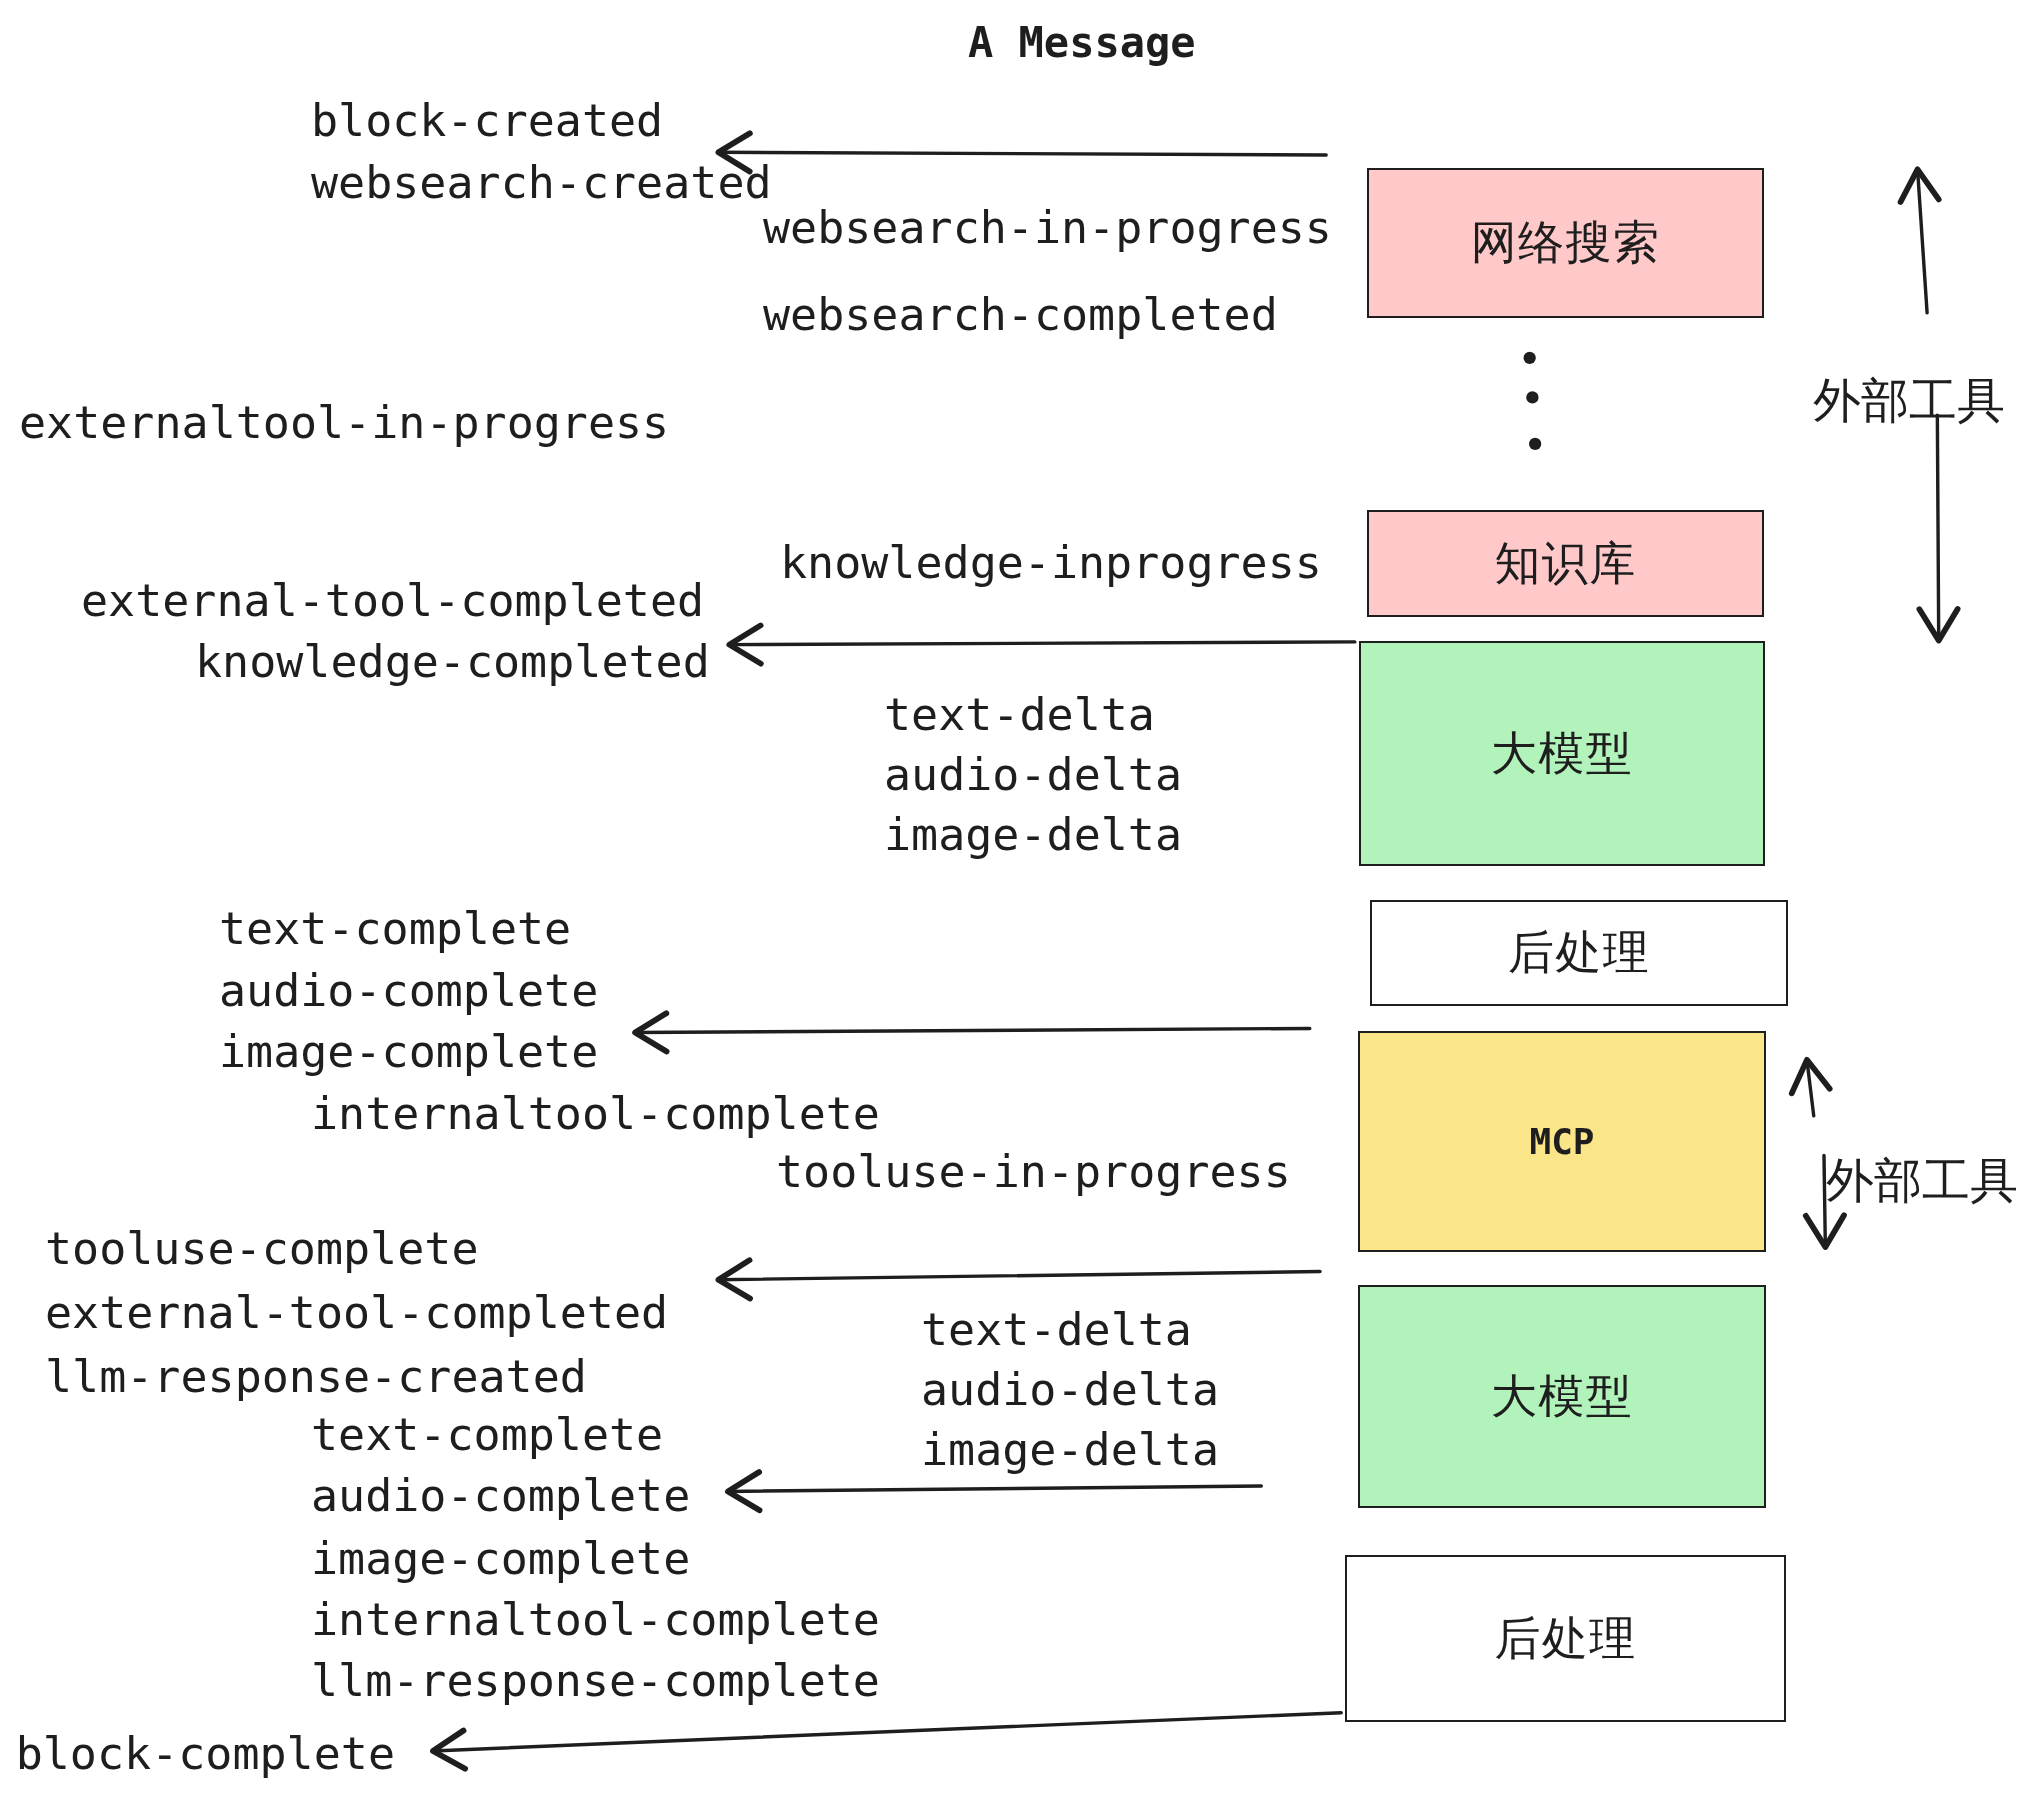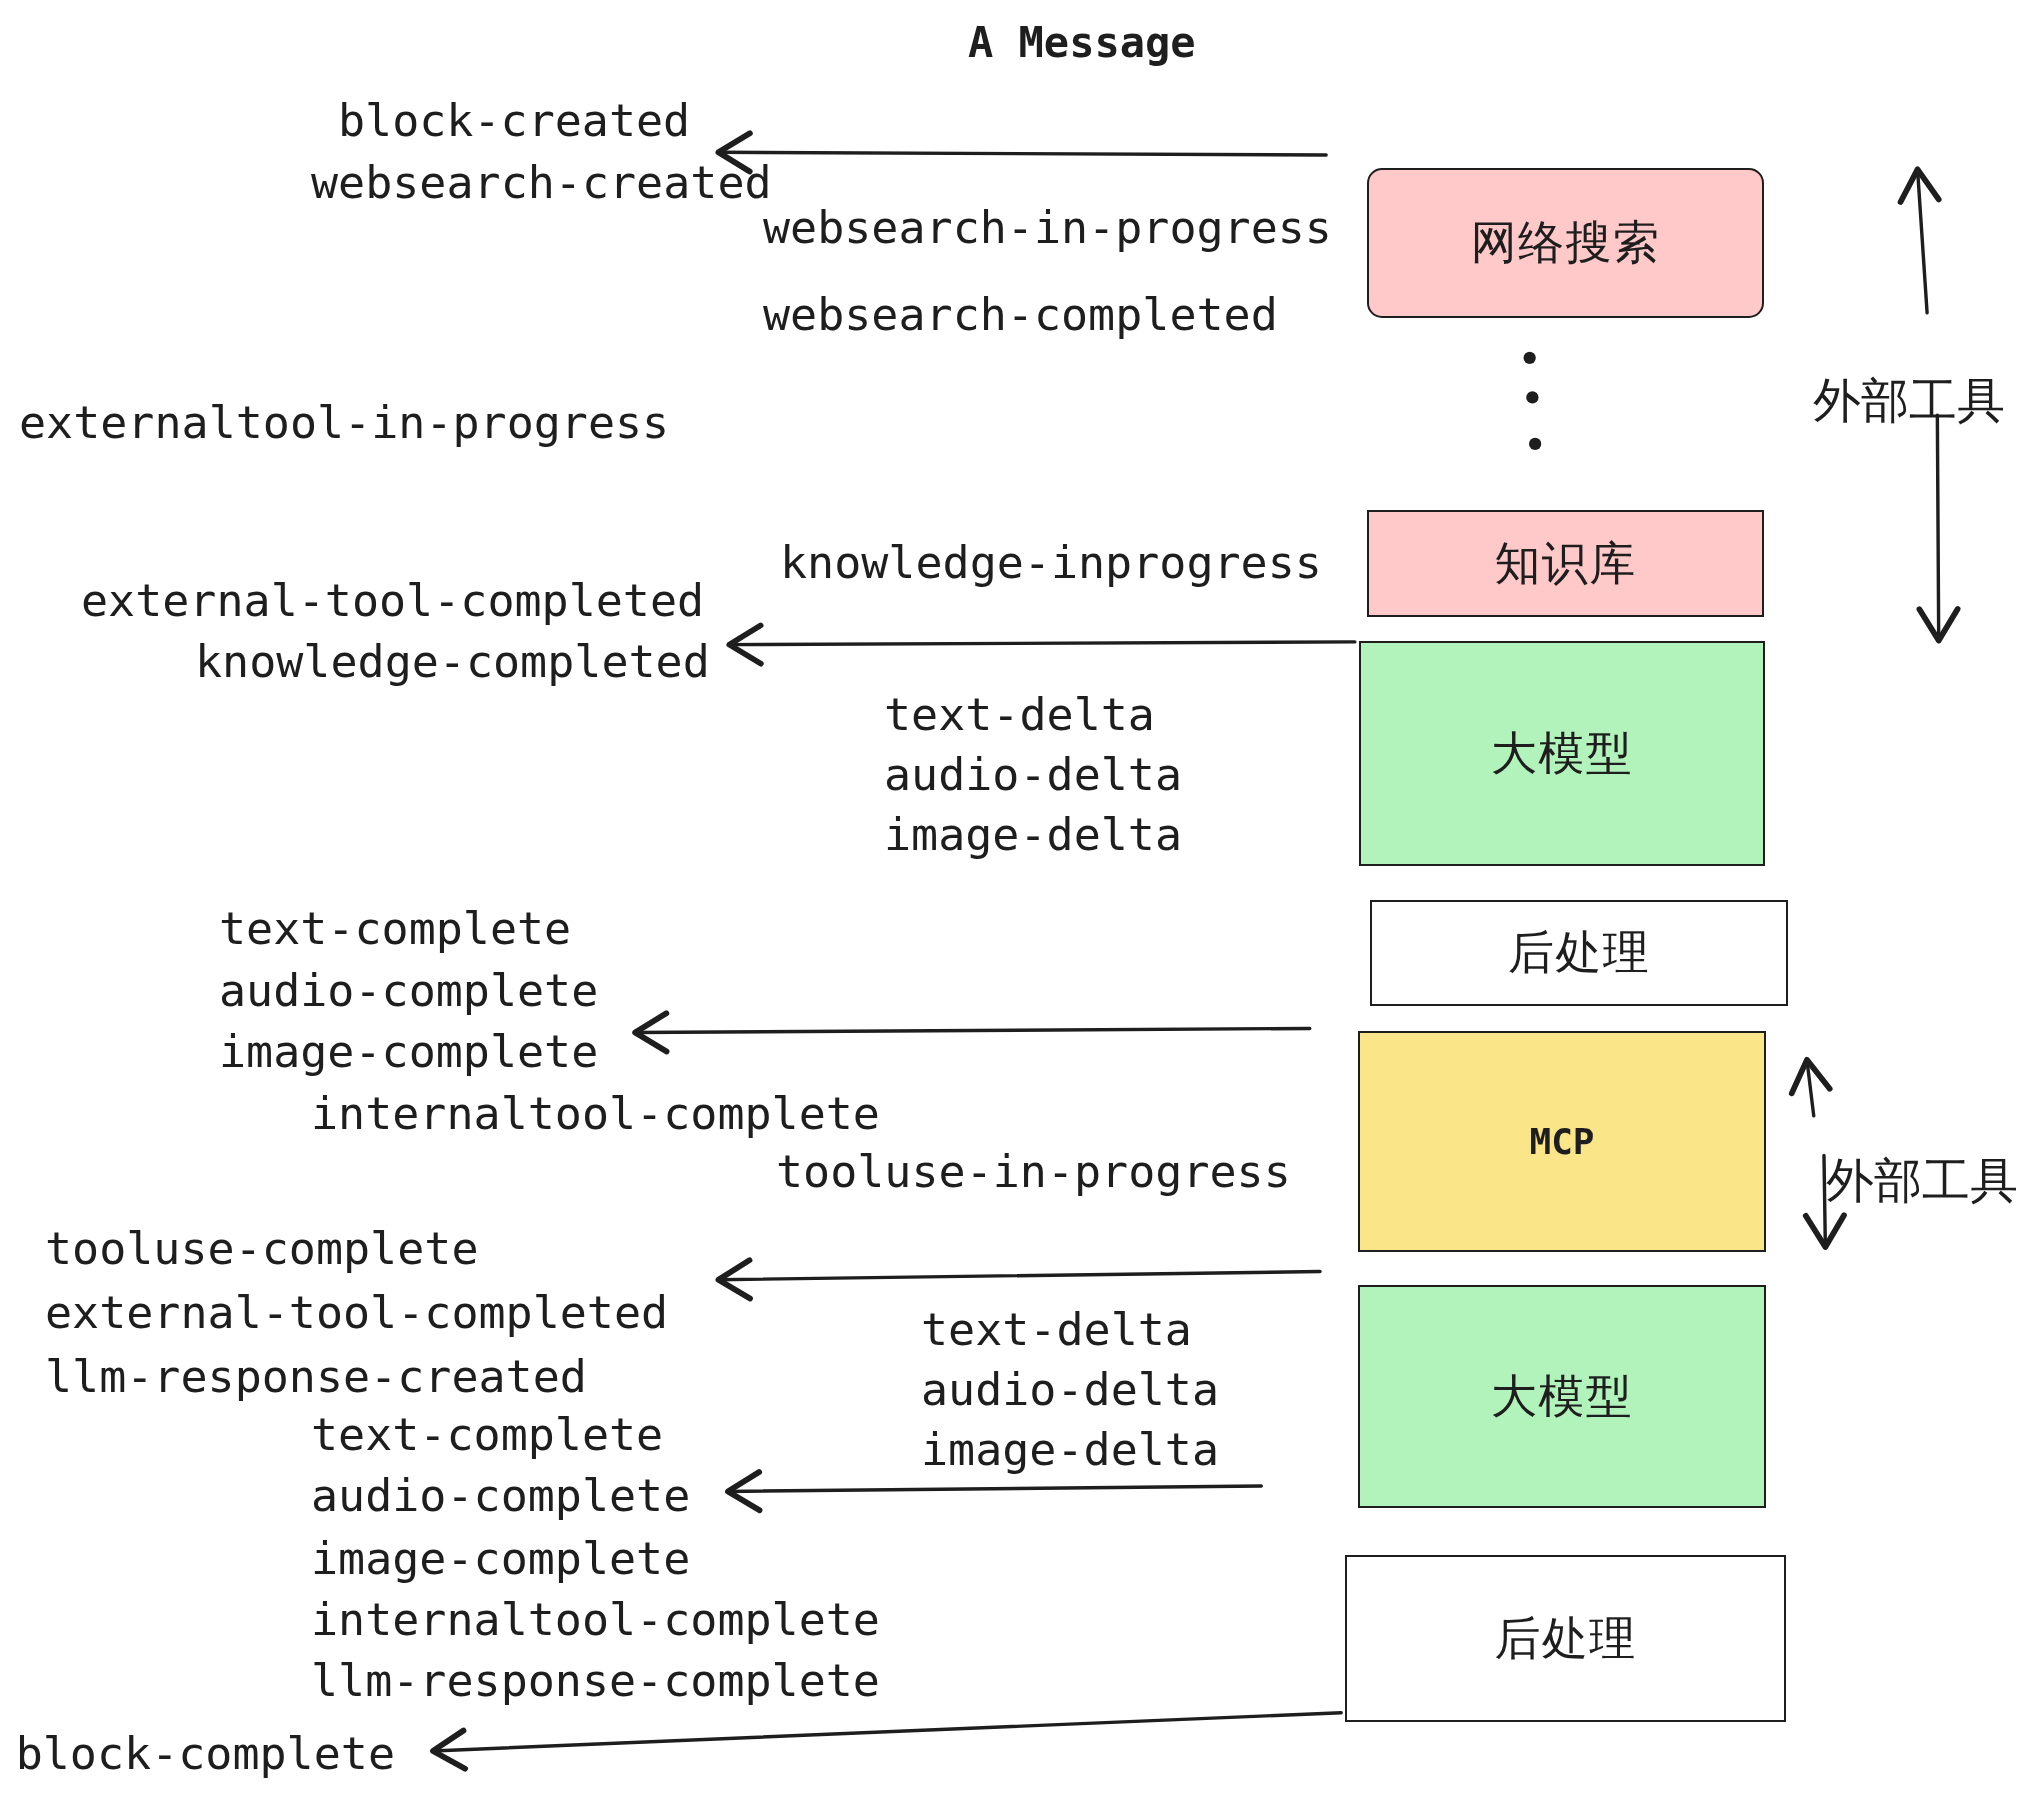--- a/index.html
+++ b/index.html
@@ -89,21 +89,21 @@
 
     <g>
       <circle cx="2240" cy="524" r="9" fill="#1e1e1e"></circle>
       <circle cx="2244" cy="582" r="9" fill="#1e1e1e"></circle>
       <circle cx="2248" cy="650" r="9" fill="#1e1e1e"></circle>
     </g>
   </svg>
 
   <div class="title" style="left:968px;top:18px;">A Message</div>
 
-  <div class="box" style="left: 1367px; top: 168px; width: 397px; height: 150px; background: rgb(255, 201, 201); border-radius: 15px;" title="网络搜索">
+  <div class="box" style="left: 1367px; top: 168px; width: 397px; height: 150px; background: rgb(255, 201, 201);" title="网络搜索">
     <span class="box-label">网络搜索</span>
   </div>
 
   <div class="box" style="left: 1367px; top: 510px; width: 397px; height: 107px; background: rgb(255, 201, 201);" title="知识库">
     <span class="box-label">知识库</span>
   </div>
 
   <div class="box" style="left: 1359px; top: 641px; width: 406px; height: 225px; background: rgb(178, 242, 187);" title="大模型">
     <span class="box-label">大模型</span>
   </div>
@@ -120,21 +120,21 @@
     <span class="box-label">大模型</span>
   </div>
 
   <div class="box" style="left: 1345px; top: 1555px; width: 441px; height: 167px; background: rgb(255, 255, 255);" title="后处理">
     <span class="box-label">后处理</span>
   </div>
 
   <div class="side-label" style="left:1813px;top:333px;">外部工具</div>
   <div class="side-label" style="left:1826px;top:1113px;">外部工具</div>
 
-  <div class="ev" style="left:311px;top:96px;margin-left:27px;">block-created</div>
+  <div class="ev" style="left:311px;top:96px;">block-created</div>
   <div class="ev" style="left:311px;top:158px;text-align:right;">websearch-created</div>
   <div class="ev" style="left:763px;top:203px;">websearch-in-progress</div>
   <div class="ev" style="left:763px;top:290px;">websearch-completed</div>
   <div class="ev" style="left:19px;top:398px;">externaltool-in-progress</div>
   <div class="ev" style="left:780px;top:538px;">knowledge-inprogress</div>
   <div class="ev" style="left:81px;top:576px;">external-tool-completed</div>
   <div class="ev" style="left:195px;top:637px;">knowledge-completed</div>
   <div class="ev" style="left:884px;top:690px;">text-delta</div>
   <div class="ev" style="left:884px;top:750px;">audio-delta</div>
   <div class="ev" style="left:884px;top:810px;">image-delta</div>

